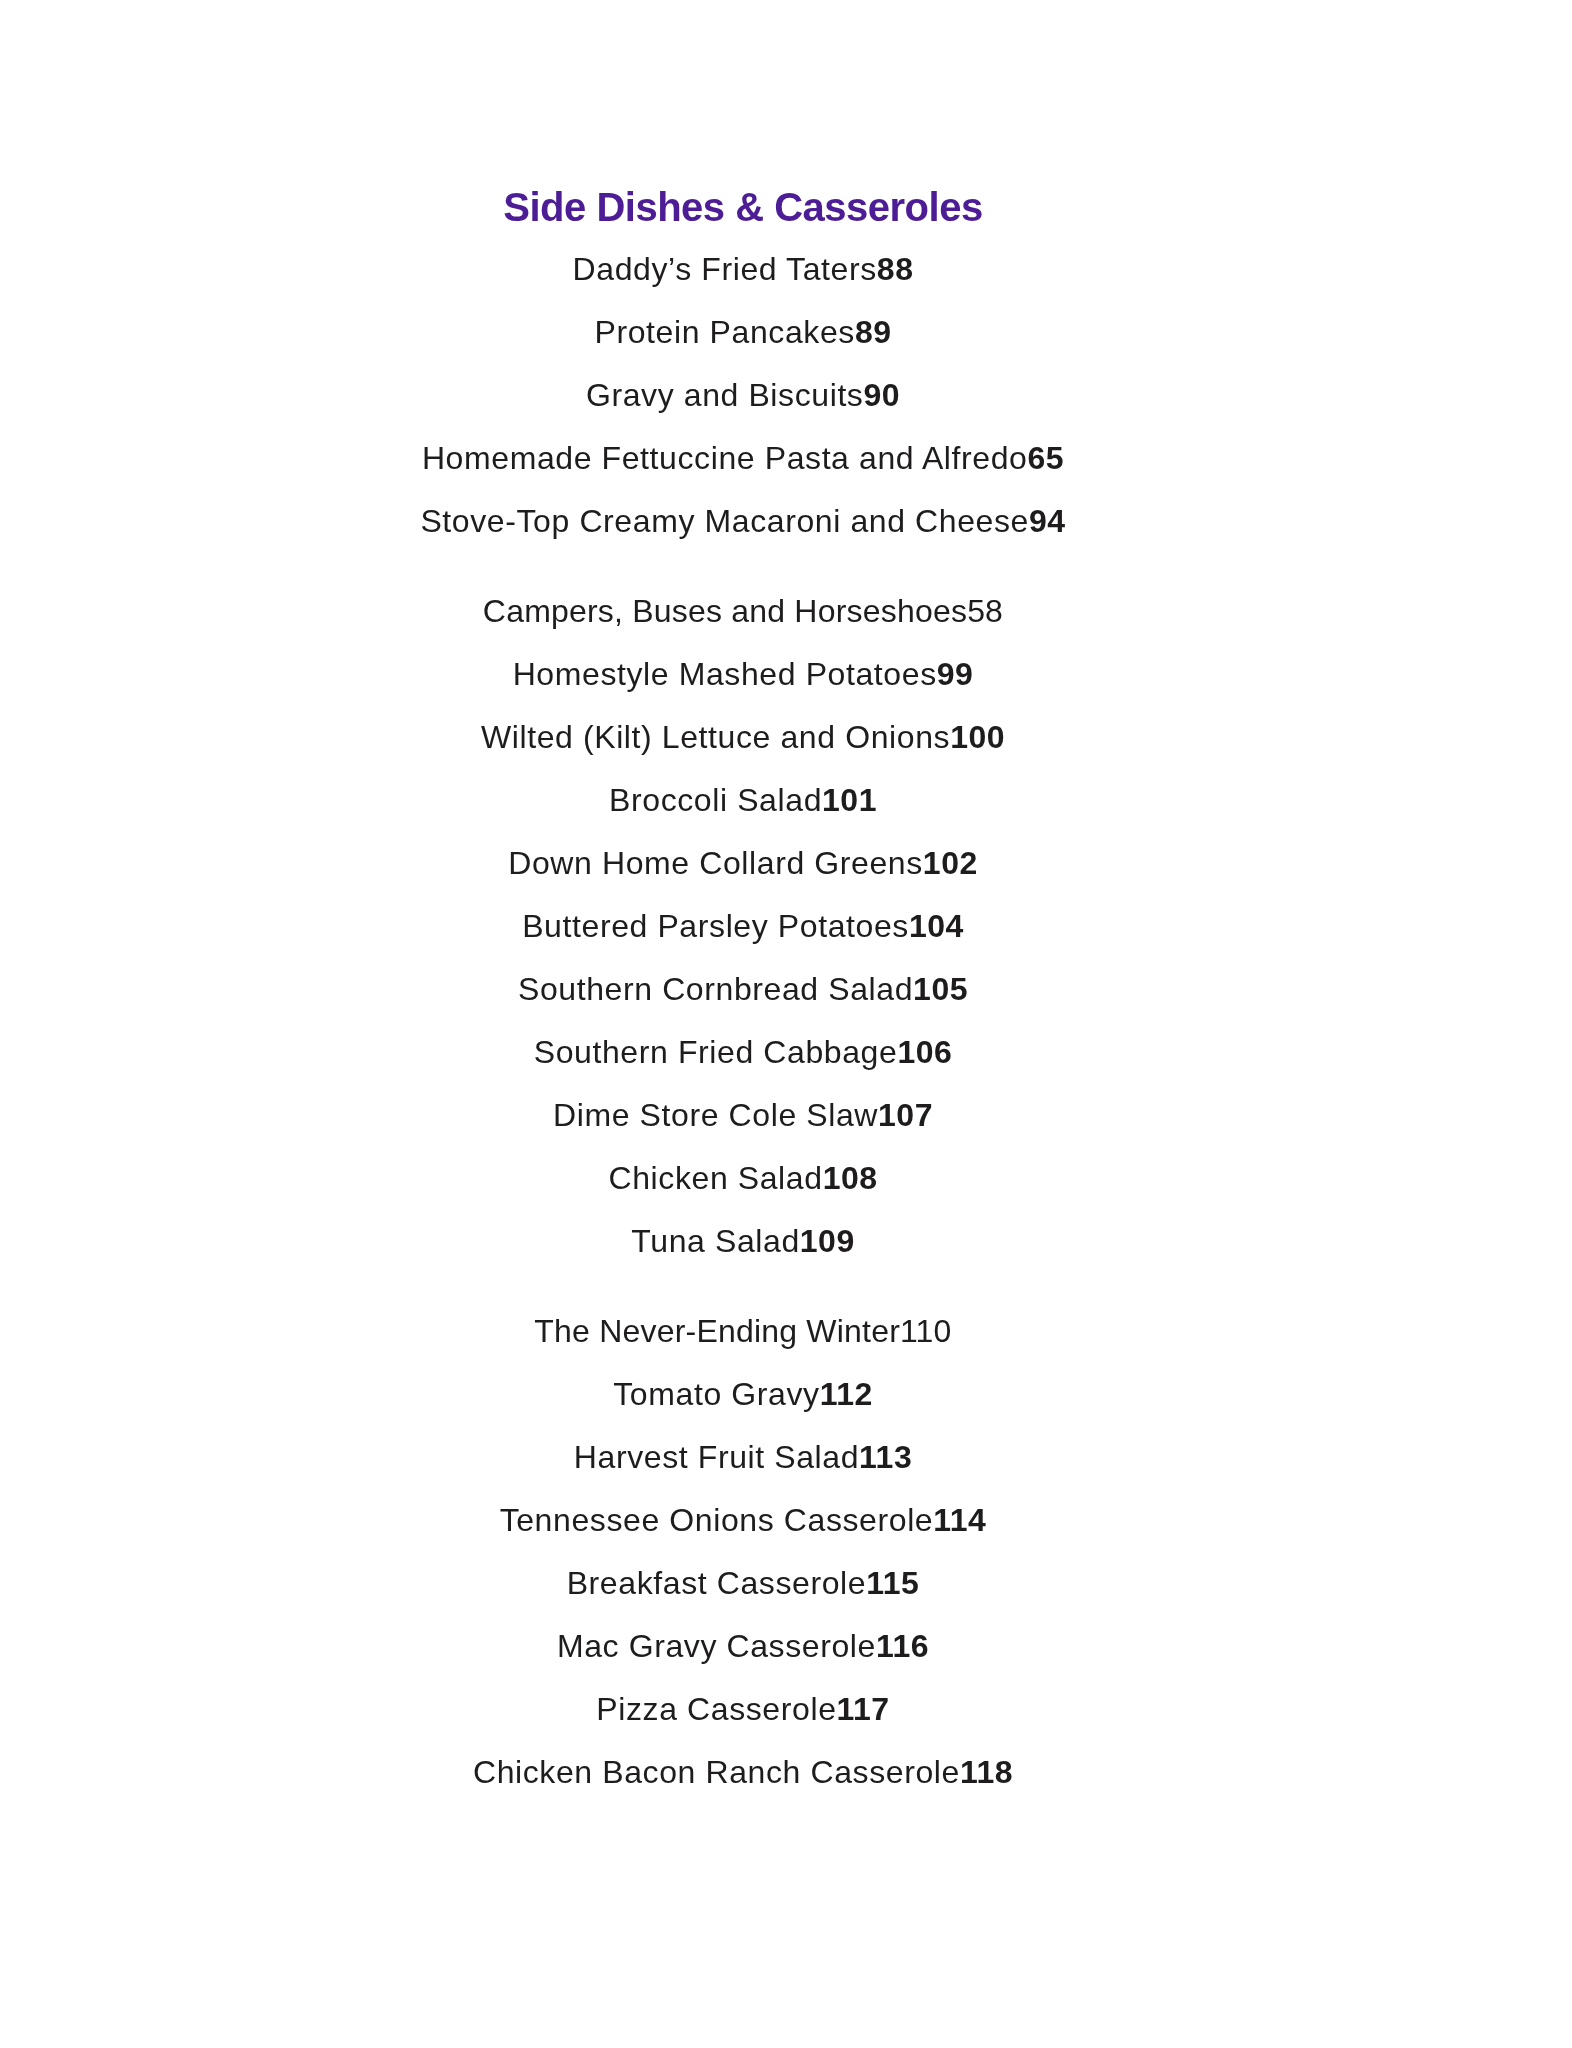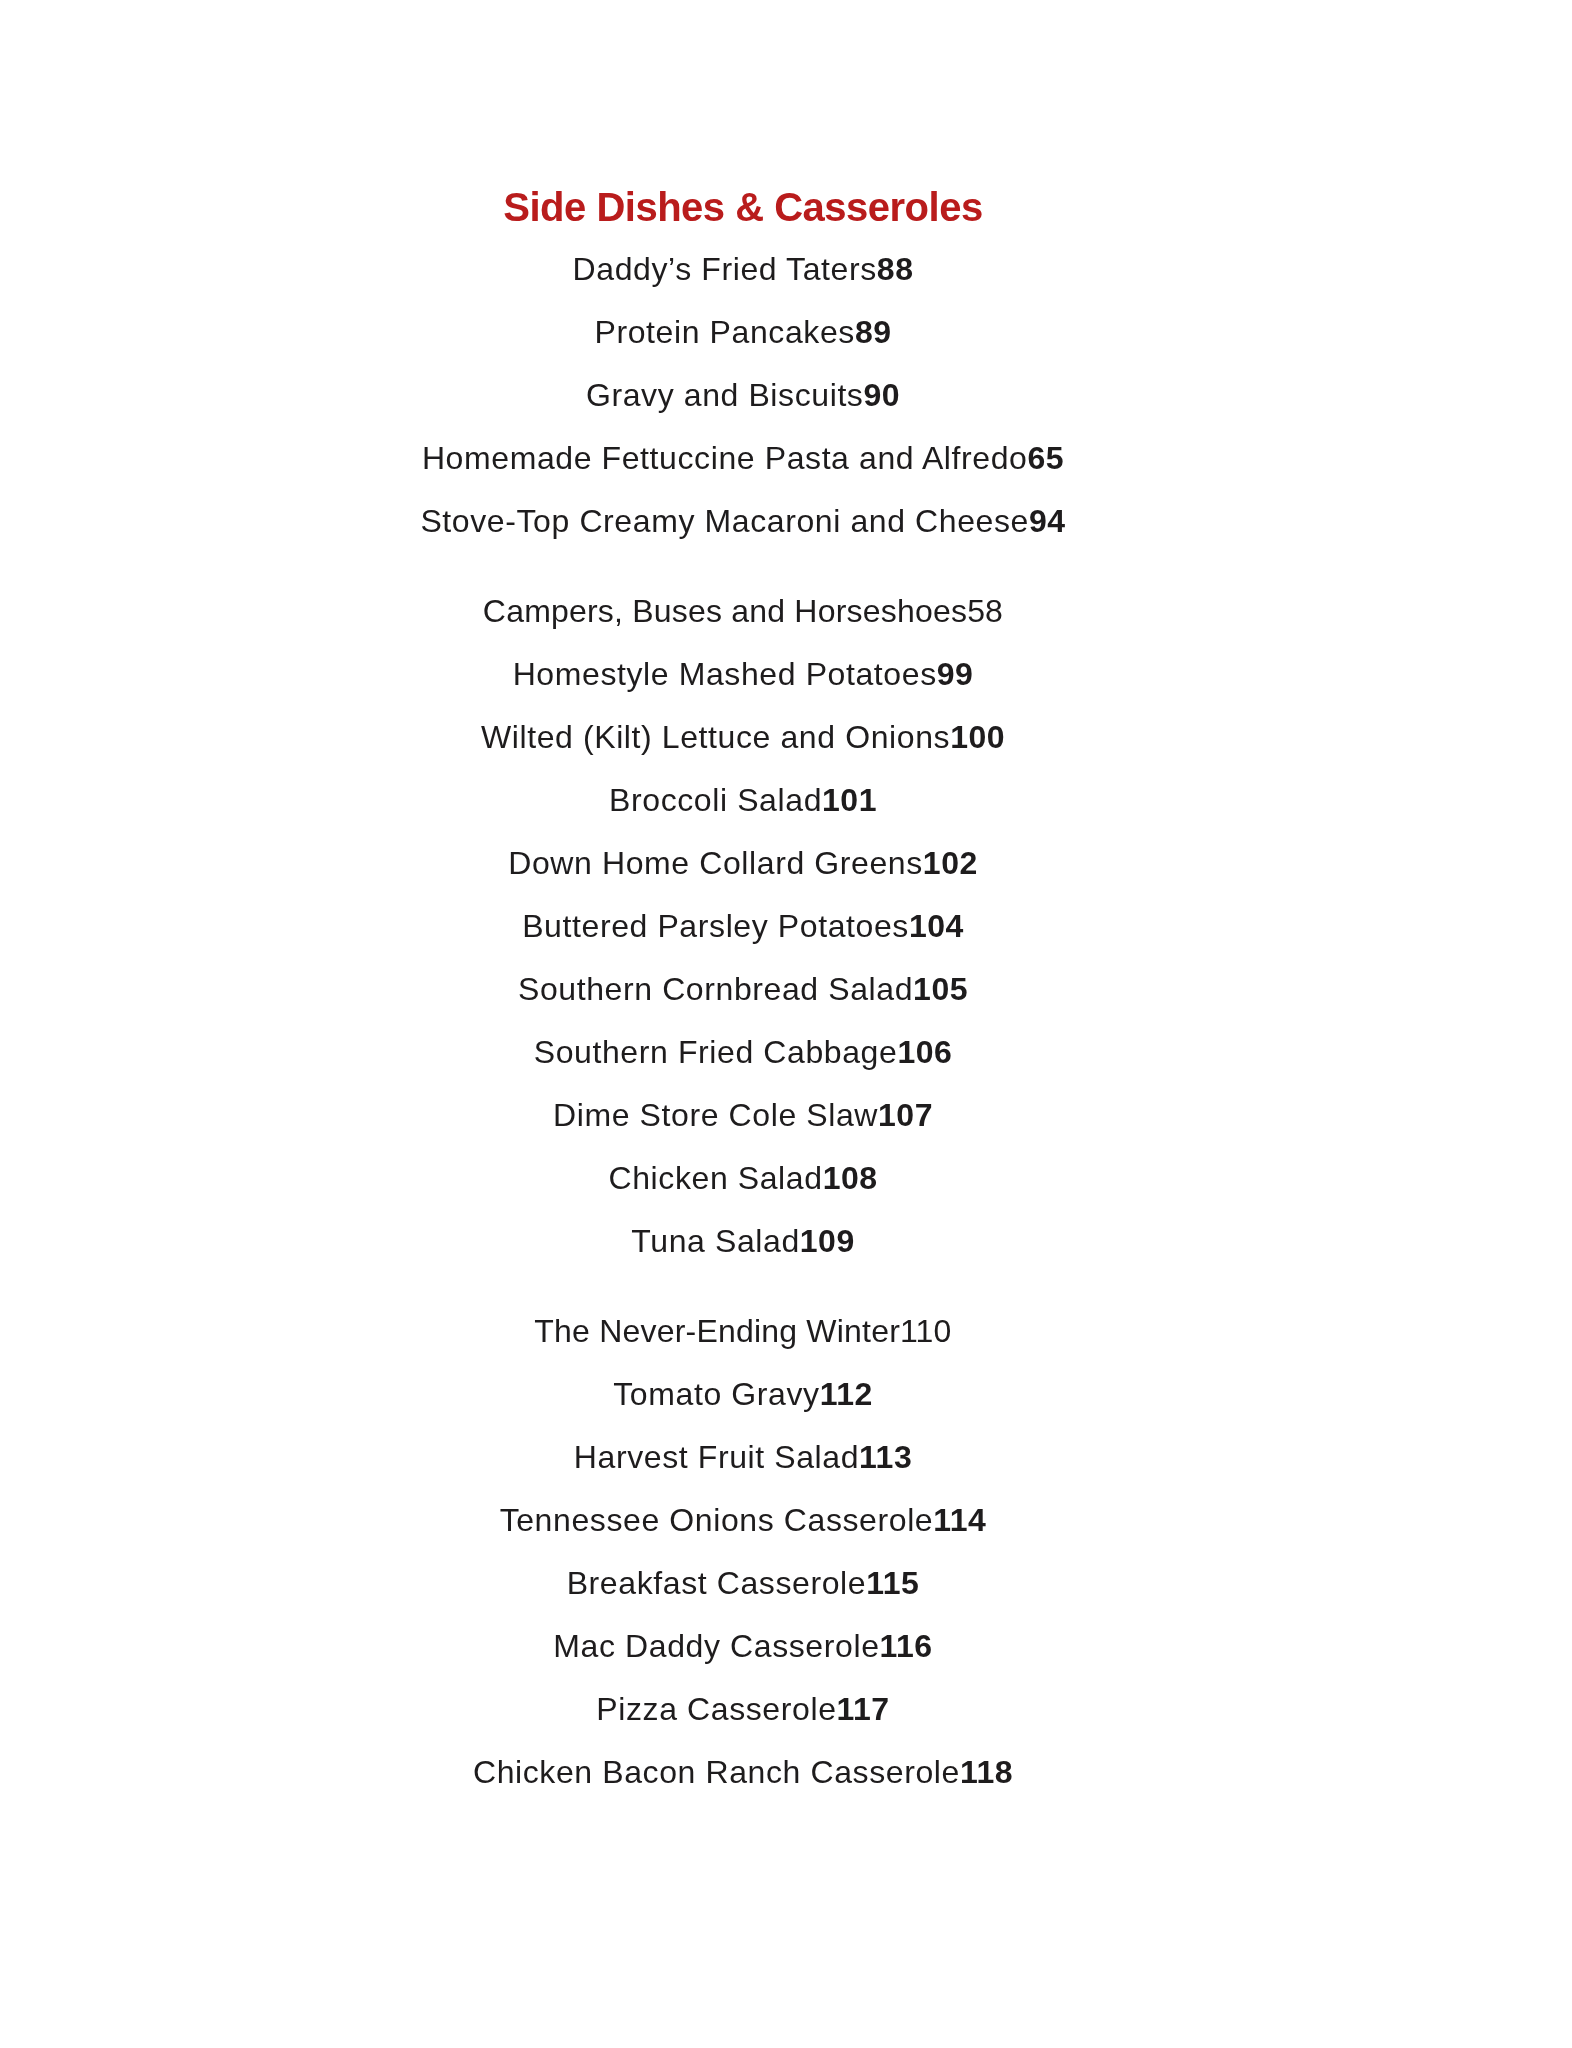--- a/index.html
+++ b/index.html
@@ -22,21 +22,21 @@
     width: 1246px;
     color: #1e1c1d;
   }
   .toc-title {
     margin: 184px 0 8px 0;
     text-align: center;
     font-size: 40px;
     line-height: 46px;
     font-weight: 700;
     letter-spacing: -0.5px;
-    color: #b91c1c;
+    color: #4c1d95;
   }
   .section + .section {
     margin-top: 27px;
   }
   .row {
     height: 63px;
     display: flex;
     justify-content: center;
     align-items: center;
   }
@@ -148,21 +148,21 @@
           </div>
           <div class="row">
             <span class="name">Tennessee Onions Casserole</span>
             <span class="pagenum">114</span>
           </div>
           <div class="row">
             <span class="name">Breakfast Casserole</span>
             <span class="pagenum">115</span>
           </div>
           <div class="row">
-            <span class="name">Mac Daddy Casserole</span>
+            <span class="name">Mac Gravy Casserole</span>
             <span class="pagenum">116</span>
           </div>
           <div class="row">
             <span class="name">Pizza Casserole</span>
             <span class="pagenum">117</span>
           </div>
           <div class="row">
             <span class="name">Chicken Bacon Ranch Casserole</span>
             <span class="pagenum">118</span>
           </div>

